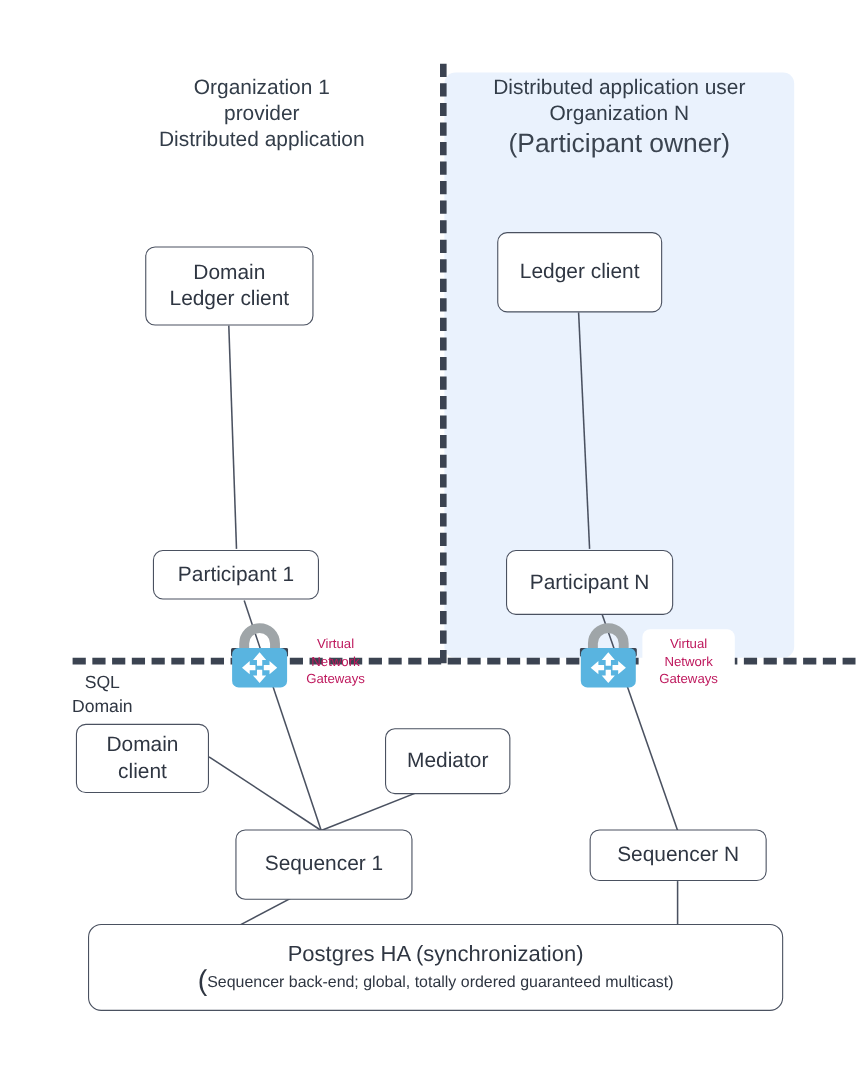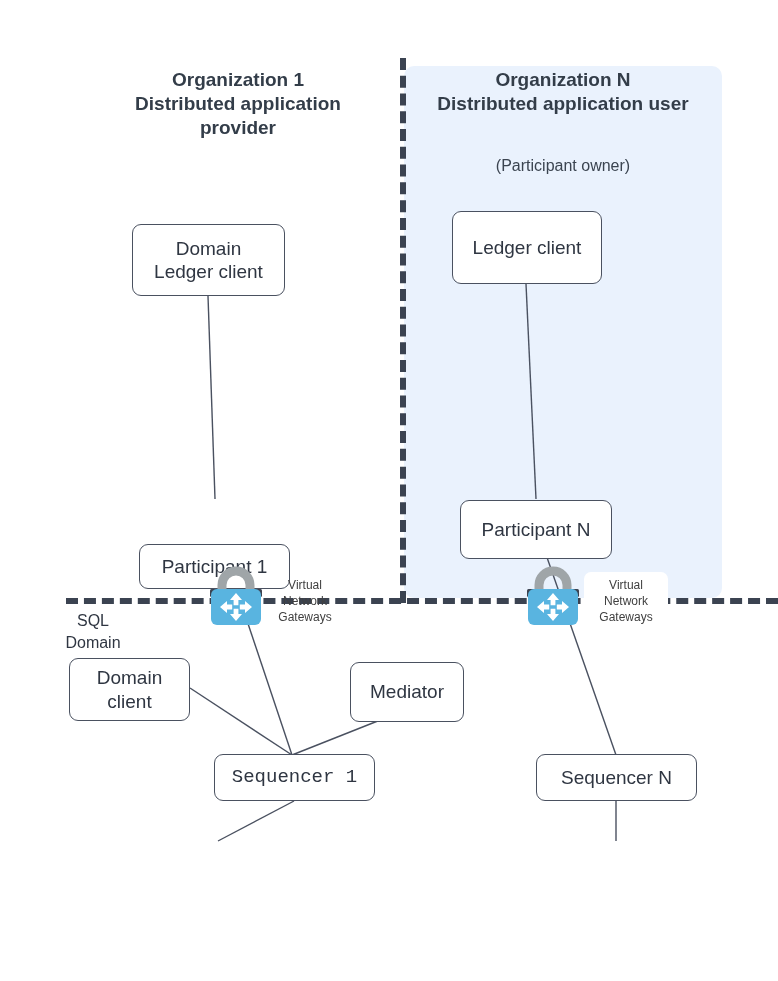--- a/index.html
+++ b/index.html
@@ -43,29 +43,28 @@
     border-top: 6px dashed #3b4351;
   }
   
   .zone-title {
     position: absolute;
     text-align: center;
     color: #2f3642;
     line-height: 1.25;
   }
   .zone-title .bold {
-    font-weight: bold;
+    font-weight: normal;
     font-size: 19px;
     color: #333d49;
   }
   .zone-title .sub {
     font-weight: normal;
-    font-size: 16px;
+    font-size: 24px;
     color: #3b4450;
-    margin-top: 40px;
   }
   
   .node {
     position: absolute;
     box-sizing: border-box;
     background: #ffffff;
     border: 1.3px solid #4a5160;
     border-radius: 9px;
     display: flex;
     align-items: center;
@@ -99,21 +98,21 @@
   .gw {
     position: absolute;
     width: 52px;
     height: 62px;
     z-index: 4;
   }
   .gw-label {
     position: absolute;
     font-size: 12px;
     line-height: 1.32;
-    color: #404040;
+    color: #be185d;
     text-align: center;
     z-index: 5;
   }
   .gw-label.boxed {
     background: #ffffff;
     border-radius: 7px;
     padding: 6px 9px;
   }
   .small-label {
     position: absolute;
@@ -150,64 +149,68 @@
       <line x1="408" y1="709" x2="292" y2="755"></line>
 
       <line x1="294" y1="801" x2="218" y2="841"></line>
 
       <line x1="616" y1="801" x2="616" y2="841"></line>
     </g>
   </svg>
 
   <div class="zone-title" style="left:78px; top:68px; width:320px;">
     <div class="bold">Organization 1</div>
+    <div class="bold">provider</div>
     <div class="bold">Distributed application</div>
-    <div class="bold">provider</div>
   </div>
 
   <div class="zone-title" style="left:404px; top:68px; width:318px;">
+    <div class="bold">Distributed application user</div>
     <div class="bold">Organization N</div>
-    <div class="bold">Distributed application user</div>
     <div class="sub">(Participant owner)</div>
   </div>
 
   <div class="node" style="left:132px; top:224px; width:153px; height:72px; flex-direction:column;">
     <span>Domain</span>
     <span>Ledger client</span>
   </div>
 
   <div class="node" style="left:452px; top:211px; width:150px; height:73px;">
     <span>Ledger client</span>
   </div>
 
-  <div class="node" style="left:139px; top:500px; width:151px; height:45px;margin-top:44px;">
+  <div class="node" style="left:139px; top:500px; width:151px; height:45px;">
     <span>Participant 1</span>
   </div>
 
   <div class="node" style="left:460px; top:500px; width:152px; height:59px;">
     <span>Participant N</span>
   </div>
 
   <div class="node" style="left:69px; top:658px; width:121px; height:63px; flex-direction:column;">
     <span>Domain</span>
     <span>client</span>
   </div>
 
   <div class="node" style="left:350px; top:662px; width:114px; height:60px;">
     <span>Mediator</span>
   </div>
 
-  <div class="node" style="left:214px; top:754px; width:161px; height:47px;font-family:Liberation Mono, monospace;">
+  <div class="node" style="left:214px; top:754px; width:161px; height:64px;">
     <span>Sequencer 1</span>
   </div>
 
   <div class="node" style="left:536px; top:754px; width:161px; height:47px;text-align:center;">
     <span>Sequencer N</span>
   </div>
 
+  <div class="node big" style="left:80px; top:840px; width:632px; height:79px;">
+    <span class="title-lg">Postgres HA (synchronization)</span>
+    <span class="title-sm"><span class="paren">(</span><span>Sequencer back-end; global, totally ordered guaranteed multicast)</span></span>
+  </div>
 
   <div class="gw" style="left:210px; top:566px;">
     <svg viewBox="0 0 52 62" width="52" height="62" xmlns="http://www.w3.org/2000/svg">
       <path d="M12 30 V19 a14 14 0 0 1 28 0 V30" fill="none" stroke="#9fa5a8" stroke-width="9"></path>
       <rect x="0" y="23" width="52" height="8" rx="1.5" fill="#3b4351"></rect>
       <rect x="1" y="23" width="50" height="36" rx="6" fill="#59b4e0"></rect>
       <g fill="#ffffff">
         <path d="M26 27 l6 7 h-3.6 v5.2 h-4.8 V34 H20 Z"></path>
         <path d="M26 55 l-6 -7 h3.6 v-5.2 h4.8 V48 H32 Z"></path>
         <path d="M10 41 l7 -6 v3.6 h5.2 v4.8 H17 V47 Z"></path>

